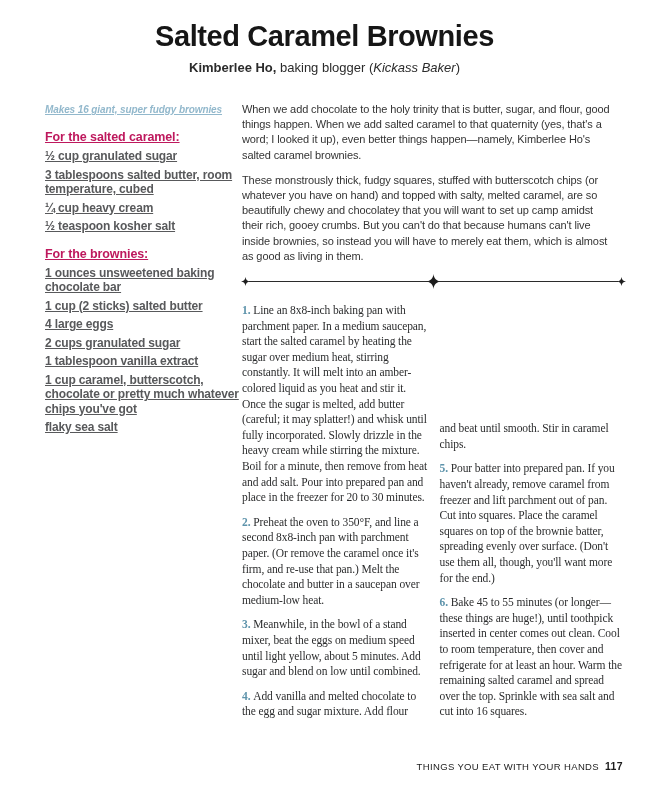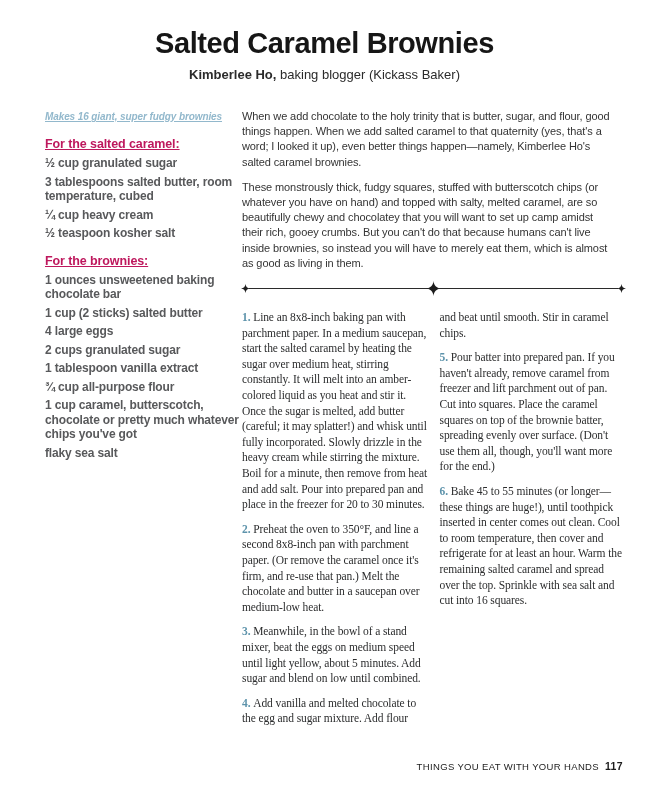--- a/index.html
+++ b/index.html
@@ -6,31 +6,31 @@
   .page{
     position:relative;
     width:649px;height:800px;
     background:#ffffff;
     font-family:"Liberation Sans",sans-serif;
     box-sizing:border-box;
     overflow:hidden;
     color:#2e2e2e;
   }
   
-  .page-header{text-align:center;padding-top:27px;}
+  .page-header{text-align:center;padding-top:20px;}
   .page-title{
     margin:0;
     font-size:29px;
     font-weight:700;
     letter-spacing:-0.4px;
     color:#161616;
   }
   .byline{margin-top:7px;font-size:13px;color:#2b2b2b;}
   .byline .name{font-weight:700;}
-  .byline .blog{}
+  .byline .blog{font-style:italic;}
   
   .content{display:flex;margin:27px 24px 0 45px;align-items:flex-start;}
   .sidebar{flex:0 0 197px;width:197px;}
   .yield-note{
     margin:0 0 4px 0;
     font-size:10px;
     line-height:15px;
     font-style:italic;
     font-weight:600;
     color:var(--accent-blue,#92b8cc);
@@ -45,37 +45,38 @@
     margin:13px 0 5px 0;
     letter-spacing:-0.1px;
   }
   .ing-item{
     margin:0 0 4px 0;
     font-size:12px;
     line-height:14.5px;
     font-weight:700;
     color:#58595b;
     letter-spacing:-0.15px;
+    text-decoration:underline;
   }
   .main{flex:1;margin-left:0;min-width:0;}
   .intro-p{
     margin:0 11px 10px 0;
     font-size:11px;
     line-height:15.2px;
     color:#343434;
     letter-spacing:-0.1px;
   }
   
   .divider{display:flex;align-items:center;margin:6px 0 14px 0;}
   .divider .line{flex:1;height:1px;background:#2b2b2b;}
   .star{flex:none;fill:#1d1d1d;}
   .star.small{width:9px;height:9px;margin:0 -1px;}
   .star.big{width:15px;height:15px;margin:0 -2px;}
   
-  .steps{display:flex;gap:12px;}
+  .steps{display:flex;gap:12px;align-items:flex-end;}
   .steps .col{flex:1;min-width:0;}
   .step{
     margin:0 0 9px 0;
     font-family:"Liberation Serif",serif;
     font-size:11.5px;
     line-height:15.6px;
     color:#2c2d2e;
     letter-spacing:-0.1px;
   }
   .step-num{
@@ -112,21 +113,20 @@
           <p class="ing-item">½ cup granulated sugar</p>
           <p class="ing-item">3 tablespoons salted butter, room temperature, cubed</p>
           <p class="ing-item">¼ cup heavy cream</p>
           <p class="ing-item">½ teaspoon kosher salt</p>
           <div class="ing-heading">For the brownies:</div>
           <p class="ing-item">1 ounces unsweetened baking chocolate bar</p>
           <p class="ing-item">1 cup (2 sticks) salted butter</p>
           <p class="ing-item">4 large eggs</p>
           <p class="ing-item">2 cups granulated sugar</p>
           <p class="ing-item">1 tablespoon vanilla extract</p>
-          <p class="ing-item">¾ cup all-purpose flour</p>
           <p class="ing-item">1 cup caramel, butterscotch, chocolate or pretty much whatever chips you've got</p>
           <p class="ing-item">flaky sea salt</p>
         </div>
     </div>
 
     <div class="main">
       <div>
           <p class="intro-p">When we add chocolate to the holy trinity that is butter, sugar, and flour, good things happen. When we add salted caramel to that quaternity (yes, that's a word; I looked it up), even better things happen—namely, Kimberlee Ho's salted caramel brownies.</p>
           <p class="intro-p">These monstrously thick, fudgy squares, stuffed with butterscotch chips (or whatever you have on hand) and topped with salty, melted caramel, are so beautifully chewy and chocolatey that you will want to set up camp amidst their rich, gooey crumbs. But you can't do that because humans can't live inside brownies, so instead you will have to merely eat them, which is almost as good as living in them.</p>
         </div>

